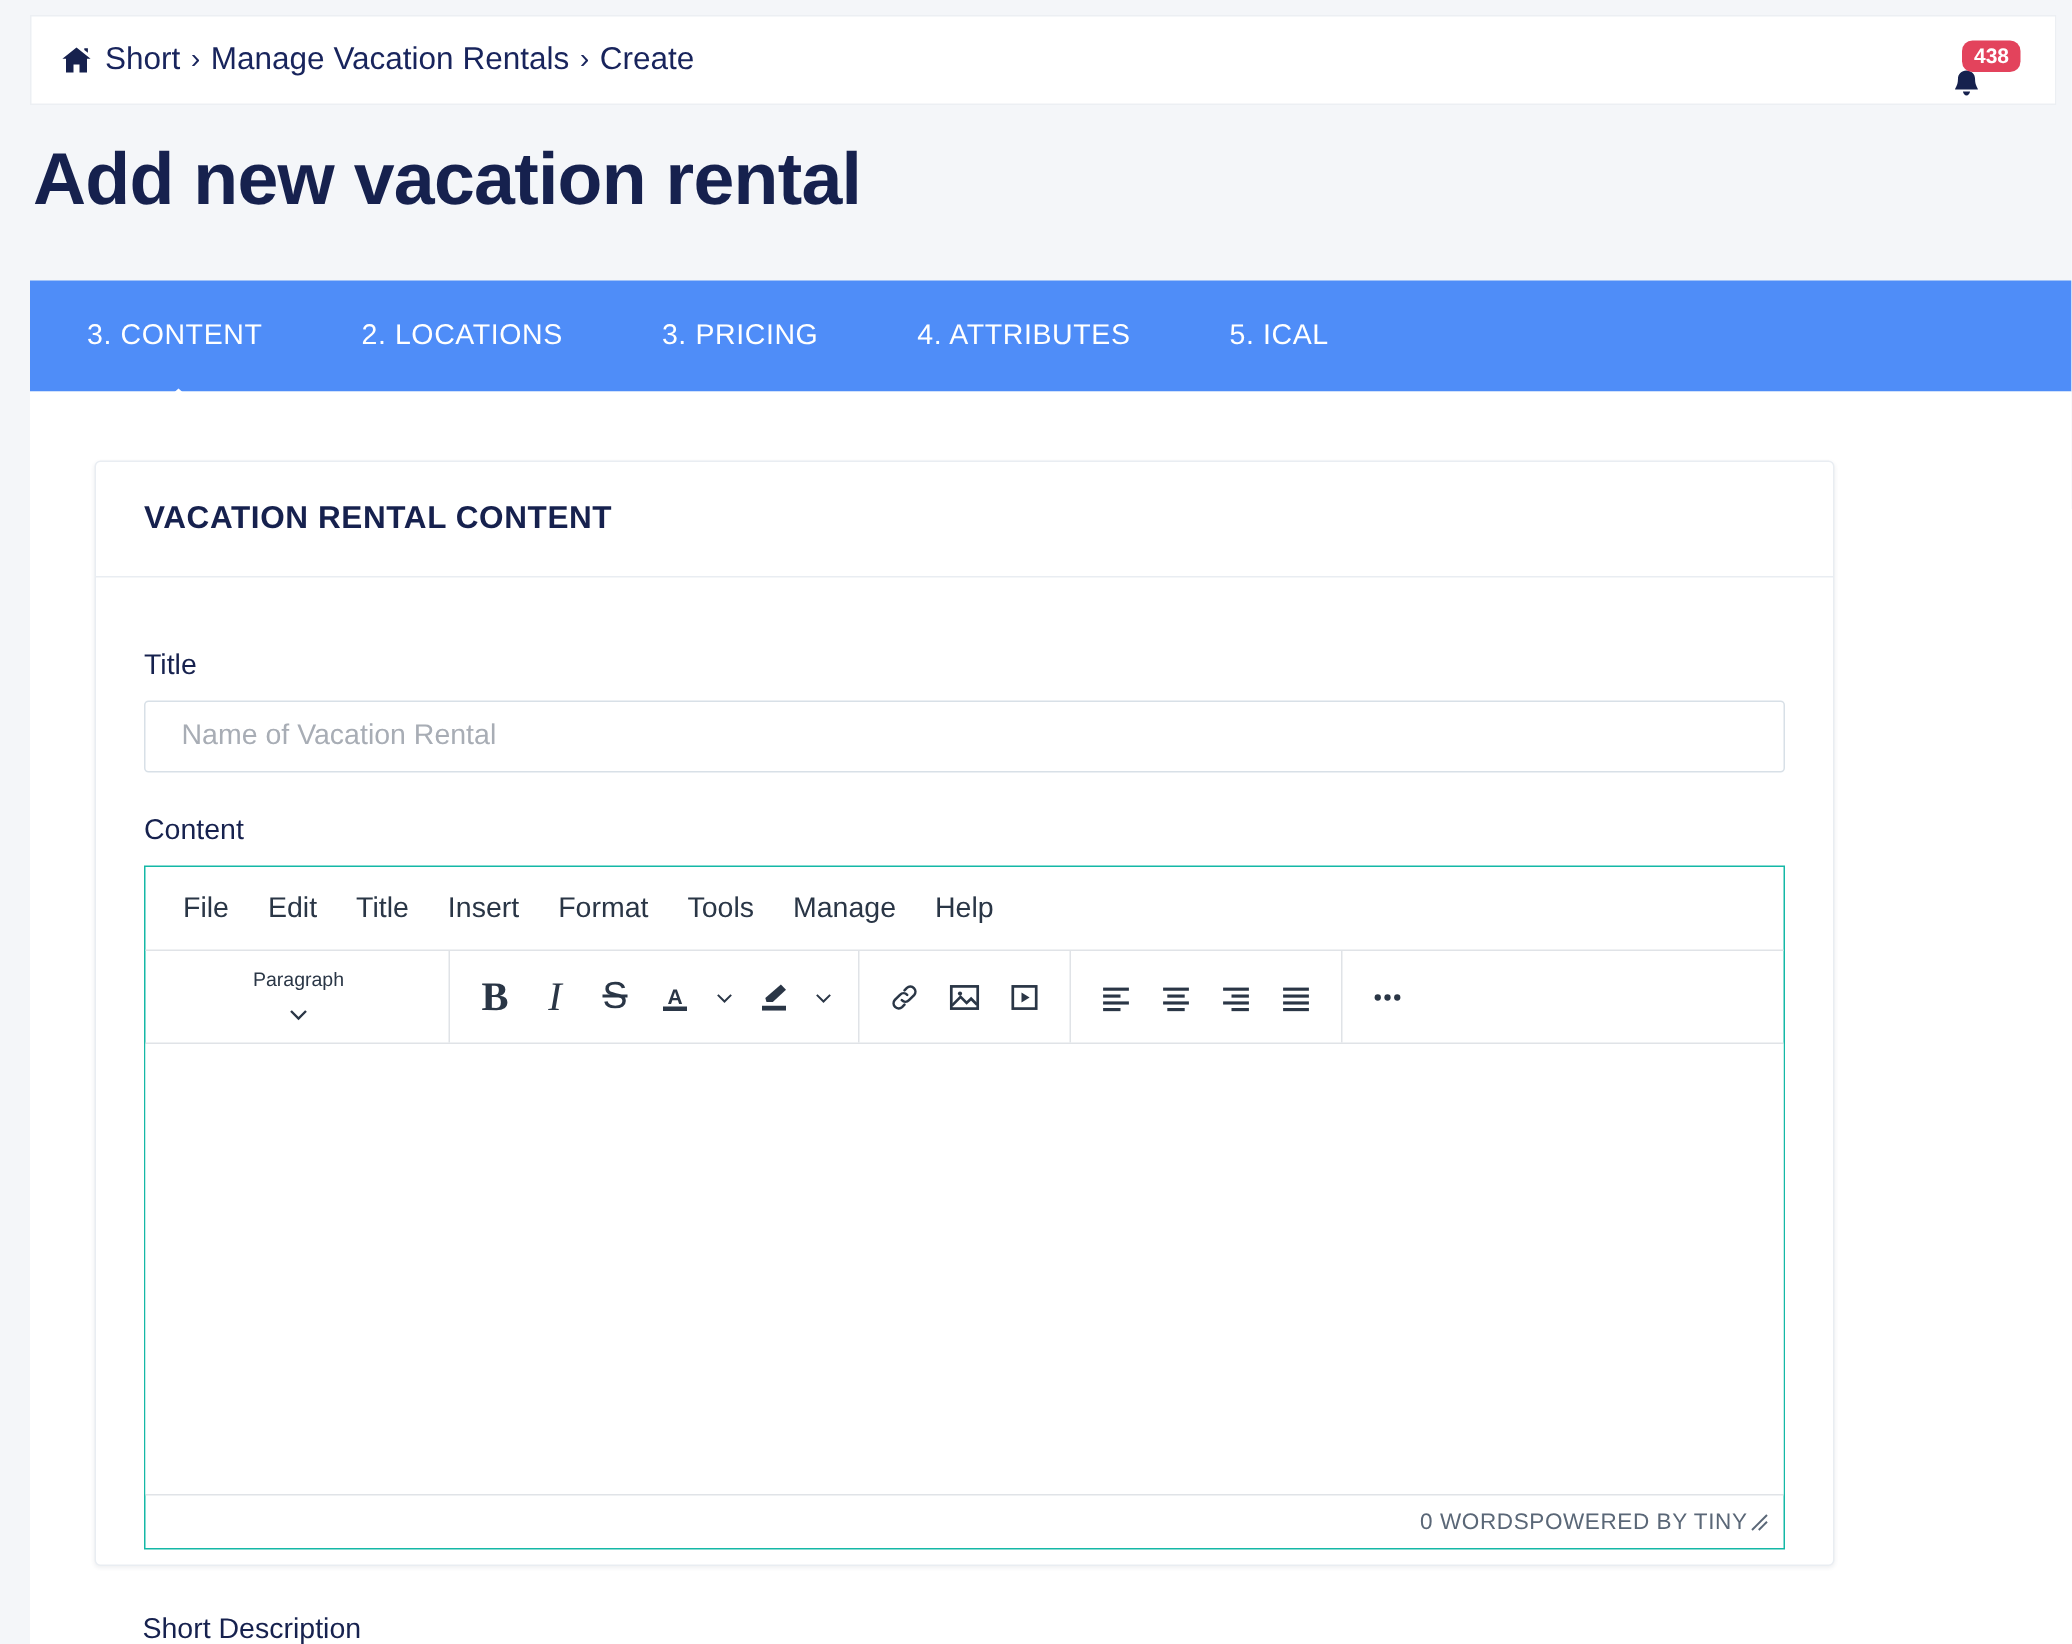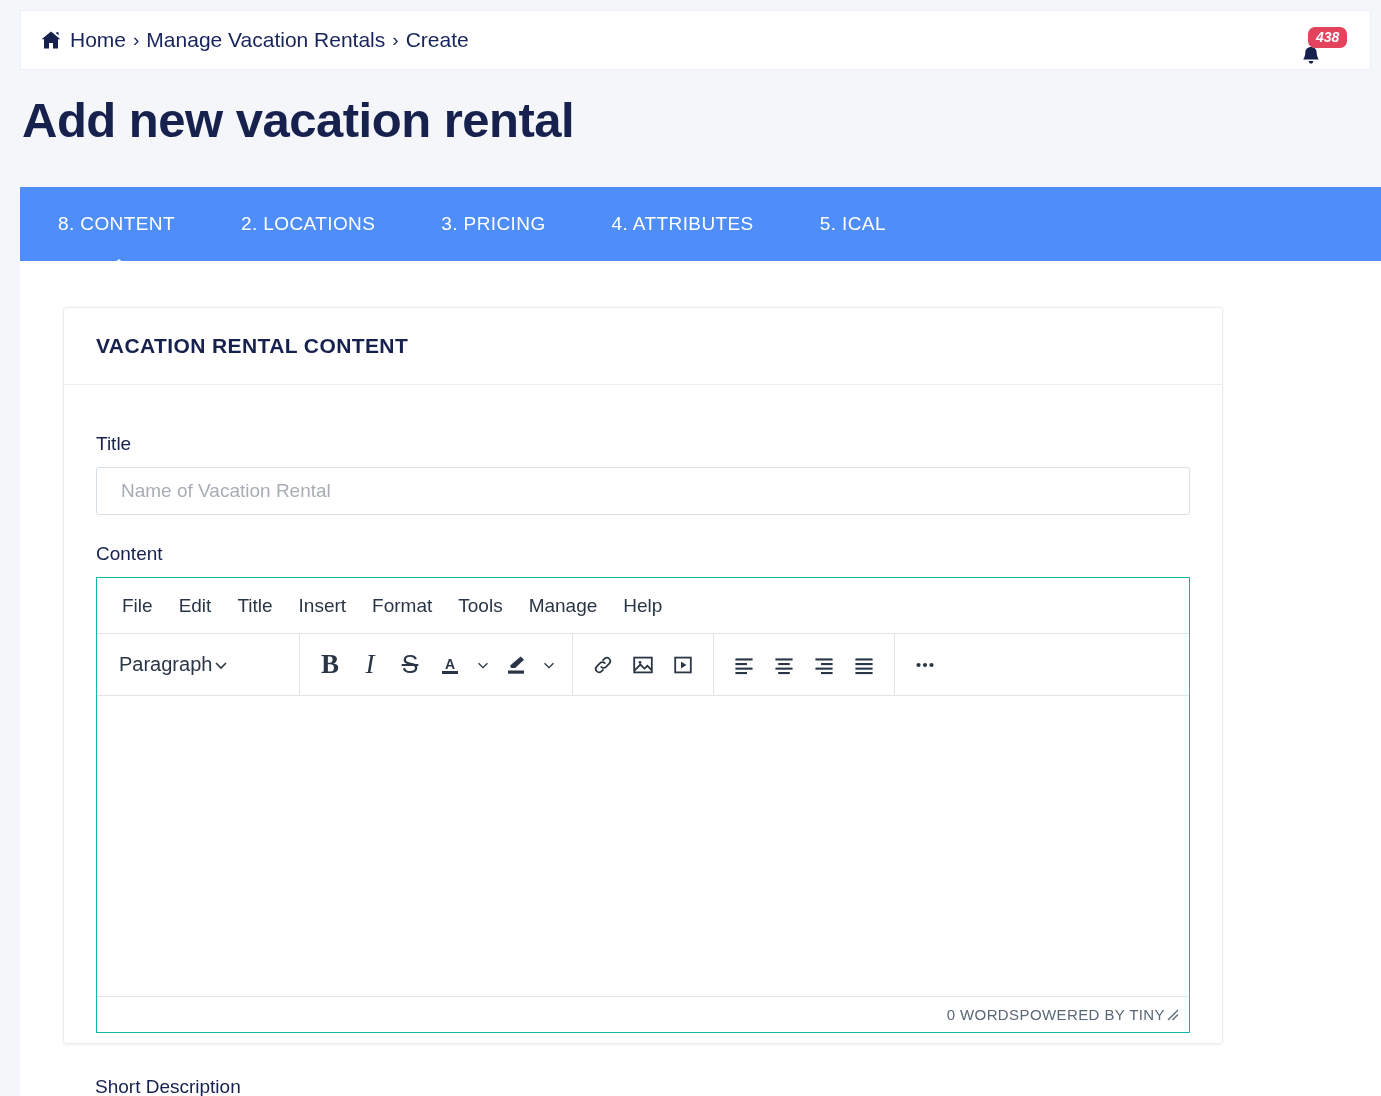--- a/index.html
+++ b/index.html
@@ -20,21 +20,21 @@
     display: flex; align-items: center;
     padding: 0 20px;
   }
   .crumbs { display: flex; align-items: center; gap: 7px;
             font-size: 21px; color: #18245c; white-space: nowrap; }
   .home-icon { display: inline-block; width: 20px; height: 18px; position: relative; margin-right: 2px;}
   .home-icon svg { display:block; }
   .crumb-sep { color: #18245c; font-size: 19px; }
   .crumb { color: #18245c; }
 
-  .bell-wrap { position: absolute; right: 22px; top: 16px; width: 52px; height: 44px; font-style: italic; }
+  .bell-wrap { position: absolute; right: 22px; top: 16px; width: 52px; height: 44px; }
   .bell-icon { position: absolute; left: 4px; top: 18px; }
   .bell-badge {
     position: absolute; left: 12px; top: 0px;
     background: #e3435c; color: #ffffff;
     font-size: 14px; font-weight: bold;
     border-radius: 7px; padding: 3px 8px 4px 8px;
     line-height: 1;
   }
 
   
@@ -127,23 +127,23 @@
     border-right: 1px solid #e0e3e7;
     padding: 0 10px;
   }
   .tb-group.last { border-right: none; }
   .tb-btn {
     display: flex; align-items: center; justify-content: center;
     min-width: 40px; height: 40px; border-radius: 3px;
     color: #2a3646;
   }
   .tb-select {
-    display: flex; align-items: center; 
+    display: flex; align-items: center; justify-content: space-between;
     width: 182px; height: 40px; padding: 0 10px 0 12px;
-    font-size: 20px; color: #2a3646;
+    font-size: 13px; color: #2a3646; flex-direction: column;
   }
   .tb-chevron { width: 18px; height: 18px; }
   .tb-caret { min-width: 26px; }
   .tb-bold { font-family: "Liberation Serif", serif; font-weight: bold; font-size: 27px; }
   .tb-italic { font-family: "Liberation Serif", serif; font-style: italic; font-size: 27px; }
   .tb-strike { font-family: "Liberation Sans", sans-serif; font-size: 25px; text-decoration: line-through; }
   .editor-canvas { height: 300px; background: #ffffff; }
   .editor-status {
     display: flex; align-items: center; justify-content: flex-end;
     height: 36px; border-top: 1px solid #e0e3e7;
@@ -165,42 +165,42 @@
 <div class="page">
 
   <div class="breadcrumb-bar">
     <div class="crumbs">
       <span class="home-icon">
         <svg width="20" height="18" viewBox="0 0 20 18" fill="#16214e">
           <path d="M10 0.6 L0.6 8.2 L3.0 8.2 L3.0 17.4 L8.0 17.4 L8.0 12.0 L12.0 12.0 L12.0 17.4 L17.0 17.4 L17.0 8.2 L19.4 8.2 Z"></path>
           <path d="M15.2 1.2 L17.6 1.2 L17.6 4.2 L15.2 2.4 Z"></path>
         </svg>
       </span>
-      <span class="crumb">Home</span>
+      <span class="crumb">Short</span>
       <span class="crumb-sep">›</span>
       <span class="crumb">Manage Vacation Rentals</span>
       <span class="crumb-sep">›</span>
       <span class="crumb">Create</span>
     </div>
 
     <div class="bell-wrap">
       <span class="bell-icon">
         <svg width="22" height="22" viewBox="0 0 22 22" fill="#16214e">
           <path d="M11 2.0 C7.6 2.0 5.3 4.4 5.3 7.6 C5.3 12.0 3.4 13.4 3.4 14.6 L18.6 14.6 C18.6 13.4 16.7 12.0 16.7 7.6 C16.7 4.4 14.4 2.0 11 2.0 Z"></path>
           <path d="M8.6 16.0 C8.9 17.6 9.8 18.6 11 18.6 C12.2 18.6 13.1 17.6 13.4 16.0 Z"></path>
         </svg>
       </span>
       <span class="bell-badge">438</span>
     </div>
   </div>
 
   <div class="page-title">Add new vacation rental</div>
 
   <div class="tab-bar">
-    <div class="tab">8. CONTENT</div>
+    <div class="tab">3. CONTENT</div>
     <div class="tab">2. LOCATIONS</div>
     <div class="tab">3. PRICING</div>
     <div class="tab">4. ATTRIBUTES</div>
     <div class="tab">5. ICAL</div>
   </div>
   <div class="tab-body"></div>
   <div class="tab-pointer"></div>
 
   <div class="card">
     <div class="card-header">

